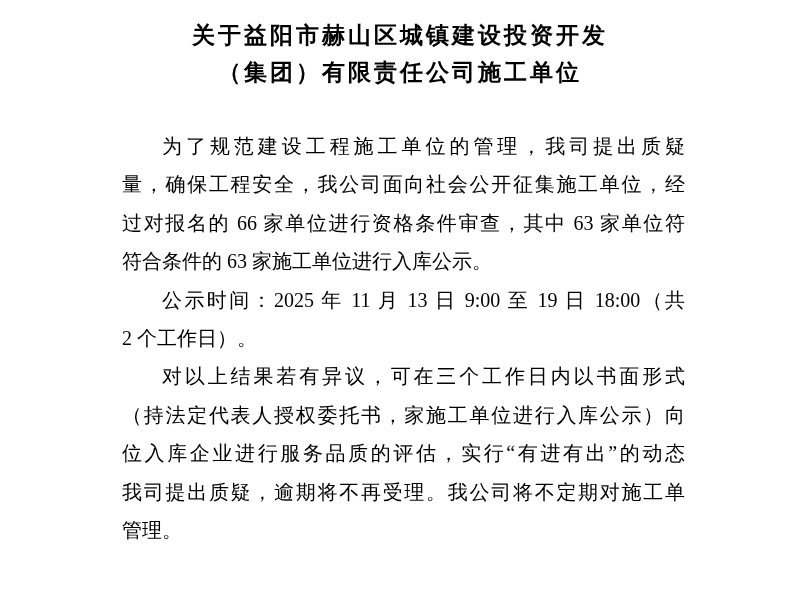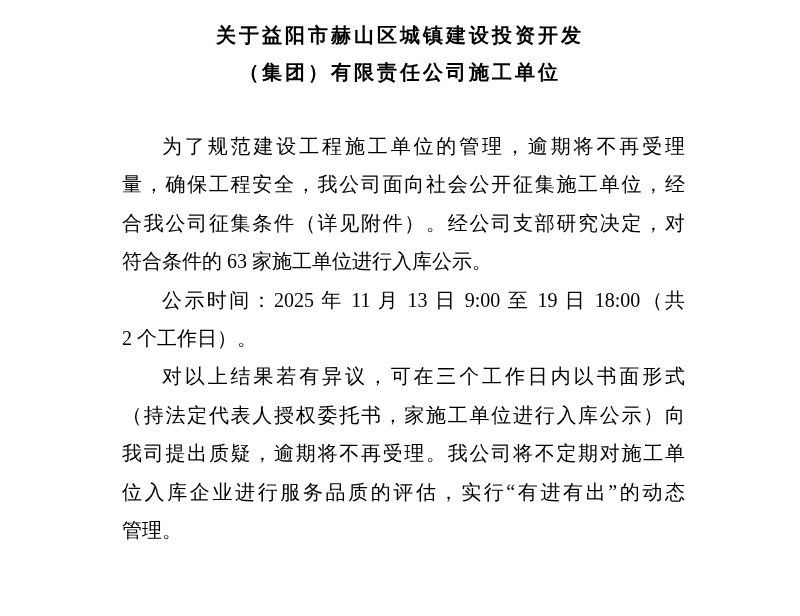--- a/index.html
+++ b/index.html
@@ -17,21 +17,21 @@
     width: 800px;
     height: 616px;
     background: #ffffff;
     overflow: hidden;
   }
   .doc-title {
     margin-top: 17px;
     text-align: center;
     font-family: "DejaVu Sans", "Liberation Sans", sans-serif;
     font-weight: bold;
-    font-size: 20px;
+    font-size: 23px;
     line-height: 37px;
     letter-spacing: 3px;
     color: #000000;
   }
   .doc-body {
     margin-left: 122px;
     margin-top: 36px;
     width: 563px;
     font-size: 20px;
     line-height: 38.4px;
@@ -56,26 +56,26 @@
 <div class="doc">
 
   <div class="doc-title">
 
   <div class="title-line">关于益阳市赫山区城镇建设投资开发</div>
       <div class="title-line">（集团）有限责任公司施工单位</div>
     </div>
 
   <div class="doc-body">
 
-  <div class="body-line indent">为了规范建设工程施工单位的管理，逾期将不再受理</div>
+  <div class="body-line indent">为了规范建设工程施工单位的管理，我司提出质疑</div>
       <div class="body-line">量，确保工程安全，我公司面向社会公开征集施工单位，经</div>
-      <div class="body-line">合我公司征集条件（详见附件）。经公司支部研究决定，对</div>
+      <div class="body-line">过对报名的 66 家单位进行资格条件审查，其中 63 家单位符</div>
       <div class="body-line para-end">符合条件的 63 家施工单位进行入库公示。</div>
       <div class="body-line indent">公示时间：2025 年 11 月 13 日 9:00 至 19 日 18:00（共</div>
       <div class="body-line para-end">2 个工作日）。</div>
       <div class="body-line indent">对以上结果若有异议，可在三个工作日内以书面形式</div>
       <div class="body-line">（持法定代表人授权委托书，家施工单位进行入库公示）向</div>
+      <div class="body-line">位入库企业进行服务品质的评估，实行“有进有出”的动态</div>
       <div class="body-line">我司提出质疑，逾期将不再受理。我公司将不定期对施工单</div>
-      <div class="body-line">位入库企业进行服务品质的评估，实行“有进有出”的动态</div>
       <div class="body-line para-end">管理。</div>
     </div>
 
 </div>
 
 </body></html>

